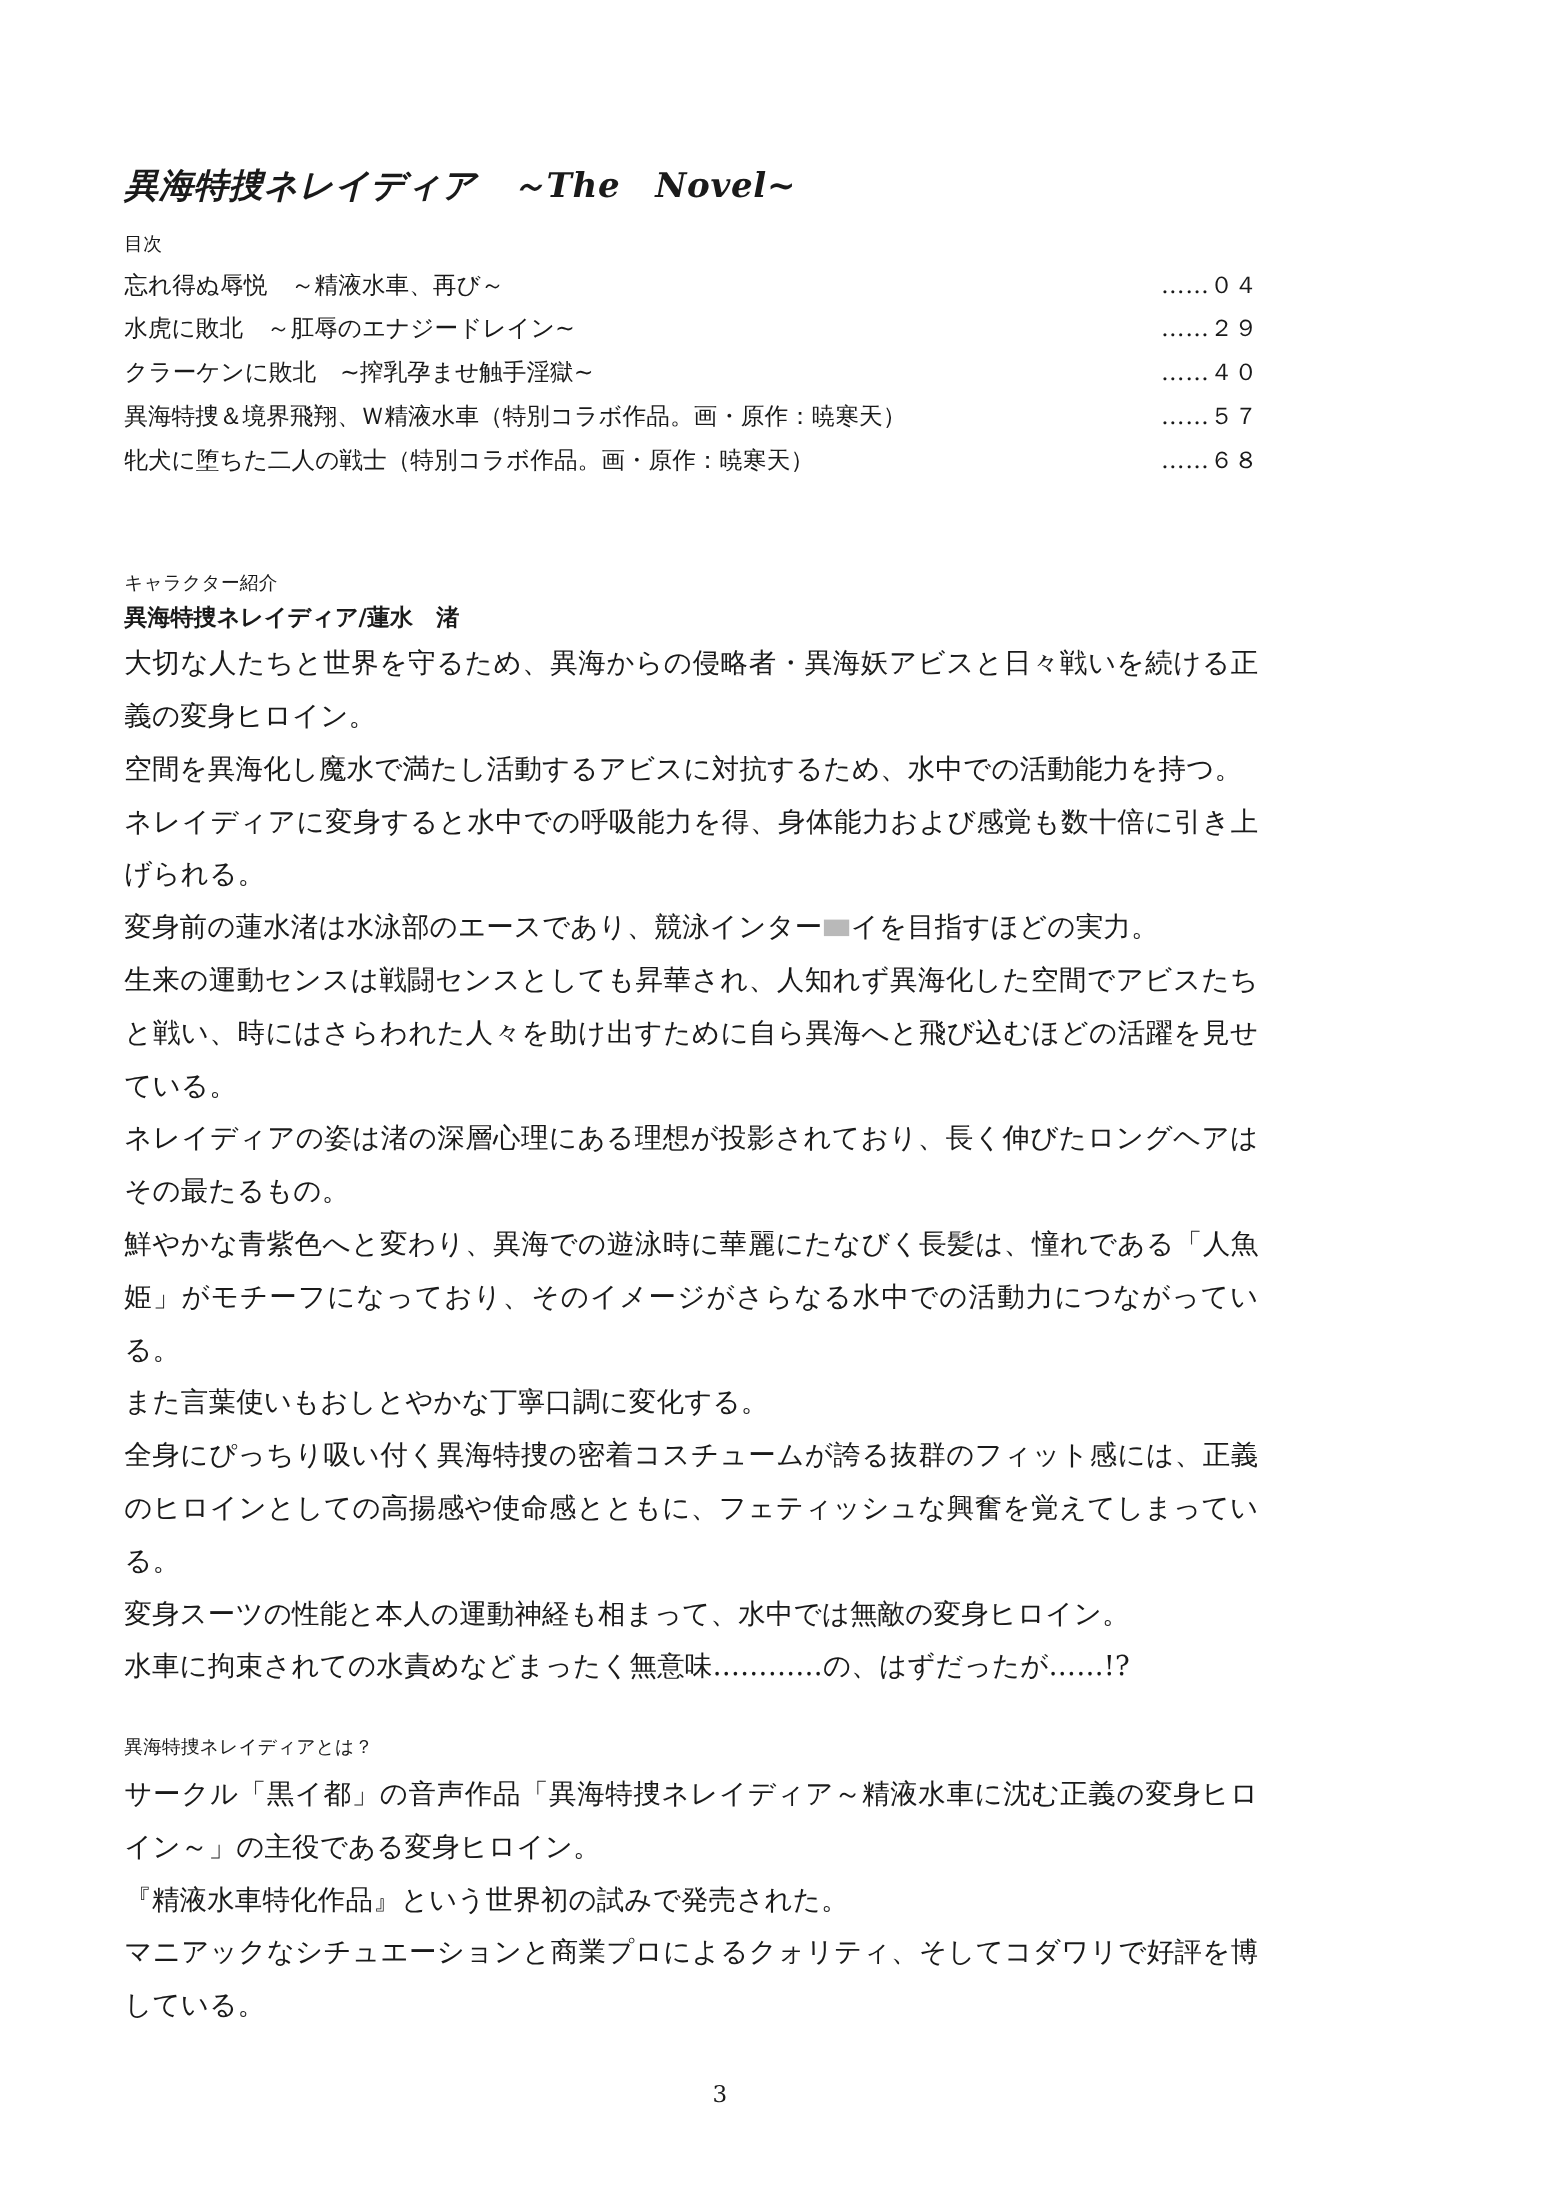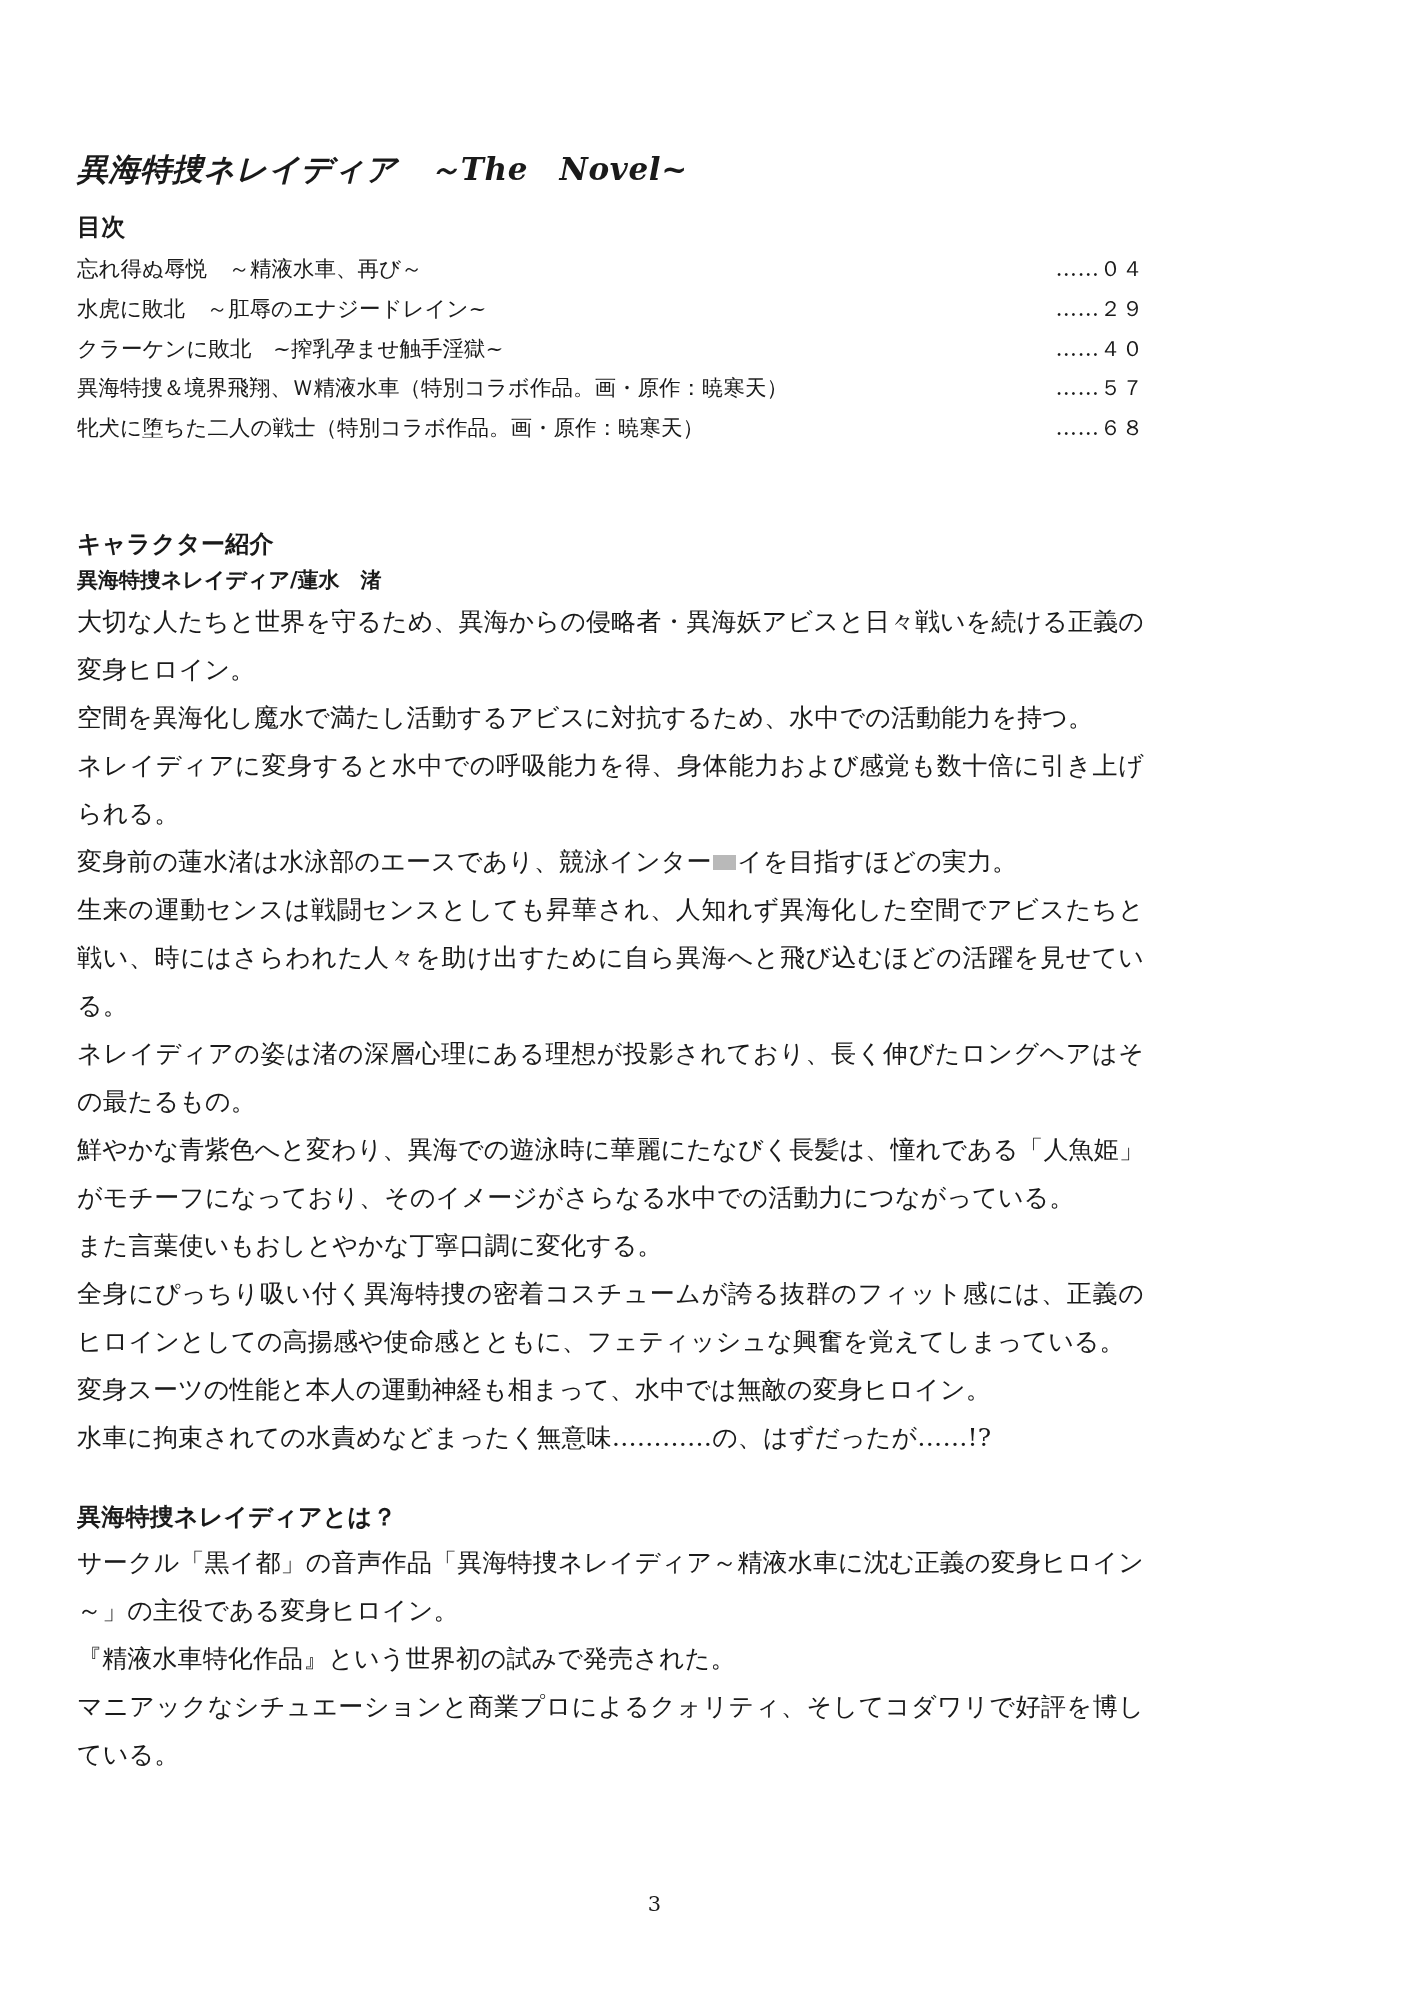--- a/index.html
+++ b/index.html
@@ -16,40 +16,40 @@
     color: #1a1a1a;
     -webkit-font-smoothing: antialiased;
   }
 
   .page {
     position: absolute;
     left: 0; top: 0;
     width: 1309px;
     height: 2000px;
     box-sizing: border-box;
-    padding: 150px 165px 0 77px;
+    padding: 150px 165px 0 113px;
   }
 
   
   .doc-title {
     font-family: "DejaVu Serif", "Liberation Serif", serif;
     font-style: italic;
     font-weight: 700;
     font-size: 31px;
     letter-spacing: 0.02em;
     margin: 0 0 22px 0;
     white-space: pre;
     line-height: 1.25;
   }
 
   
   .sec-heading {
     font-family: "DejaVu Sans", "Liberation Sans", sans-serif;
-    font-weight: 700;
-    font-size: 24px;
+    font-weight: 400;
+    font-size: 17px;
     margin: 0 0 6px 0;
     line-height: 1.35;
     letter-spacing: 0.01em;
   }
   .sec-heading.spaced-above { margin-top: 80px; }
   .sec-heading.big-gap-above { margin-top: 39px; }
 
   .sub-heading {
     font-family: "DejaVu Sans", "Liberation Sans", sans-serif;
     font-weight: 700;

